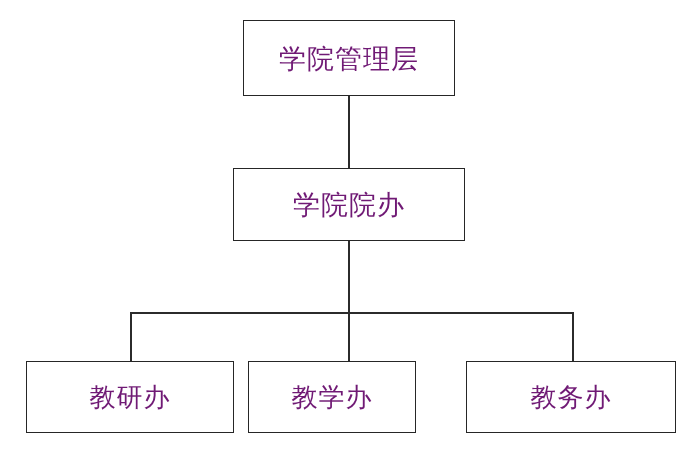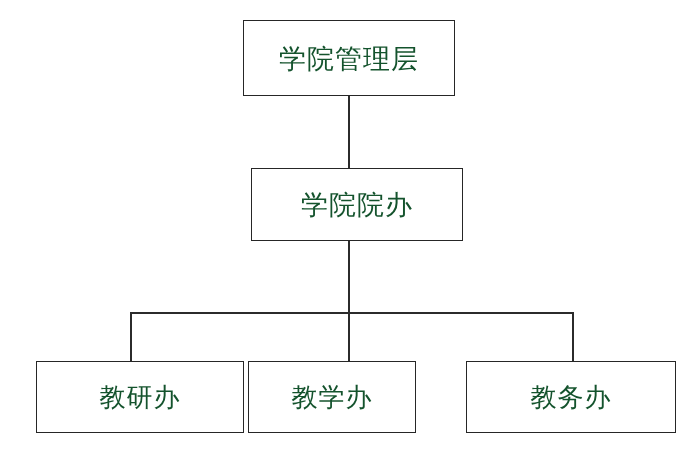--- a/index.html
+++ b/index.html
@@ -24,43 +24,43 @@
     background: #ffffff;
     display: flex;
     align-items: center;
     justify-content: center;
     z-index: 2;
   }
   .node-label {
     font-family: "DejaVu Serif", "Liberation Serif", serif;
     font-size: 27px;
     line-height: 1;
-    color: #14532d;
+    color: #701a75;
     letter-spacing: 1px;
     white-space: nowrap;
   }
   .node-label.small {
     font-size: 26px;
   }
   .connector {
     position: absolute;
     background: #2b2b2b;
     z-index: 1;
   }
   .connector.v {
     width: 2px;
   }
   .connector.h {
     height: 2px;
   }
 
   
   #node-top        { left: 243px; top: 20px;  width: 212px; height: 76px; }
-  #node-office     { left: 251px; top: 168px; width: 212px; height: 73px; }
-  #node-research   { left: 26px;  top: 361px; width: 208px; height: 72px; margin-left: 10px; }
+  #node-office     { left: 233px; top: 168px; width: 232px; height: 73px; }
+  #node-research   { left: 26px;  top: 361px; width: 208px; height: 72px; }
   #node-teaching   { left: 248px; top: 361px; width: 168px; height: 72px; }
   #node-academic   { left: 466px; top: 361px; width: 210px; height: 72px; }
 
   
   #conn-top-office       { left: 348px; top: 94px;  height: 76px; }
   #conn-office-stem      { left: 348px; top: 239px; height: 75px; }
   #conn-bus              { left: 130px; top: 312px; width: 444px; }
   #conn-drop-research    { left: 130px; top: 312px; height: 51px; }
   #conn-drop-teaching    { left: 348px; top: 312px; height: 51px; }
   #conn-drop-academic    { left: 572px; top: 312px; height: 51px; }

